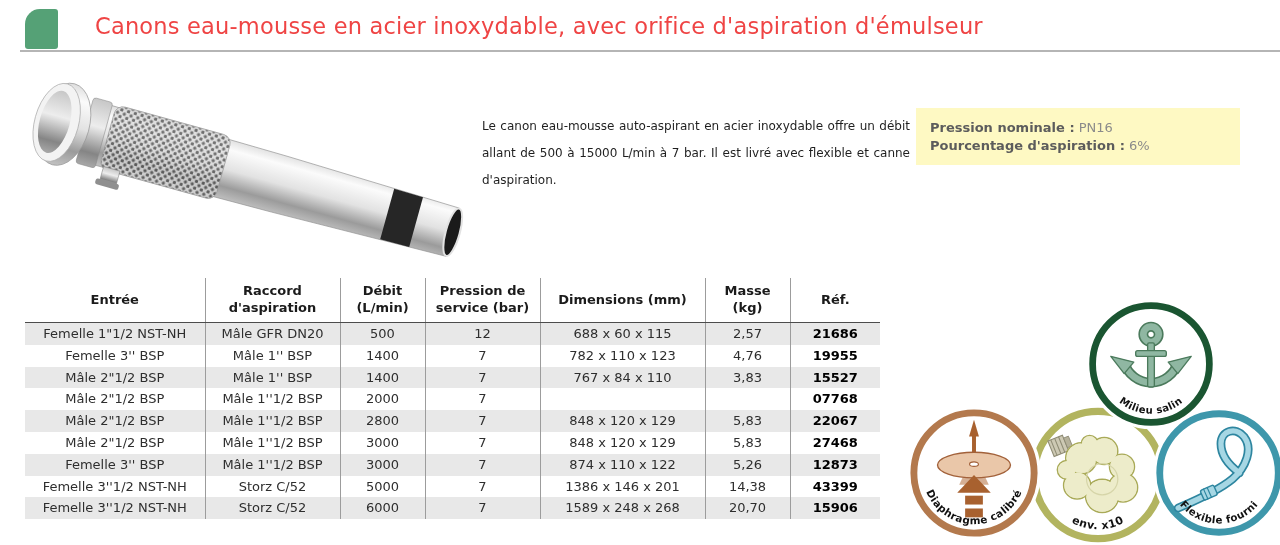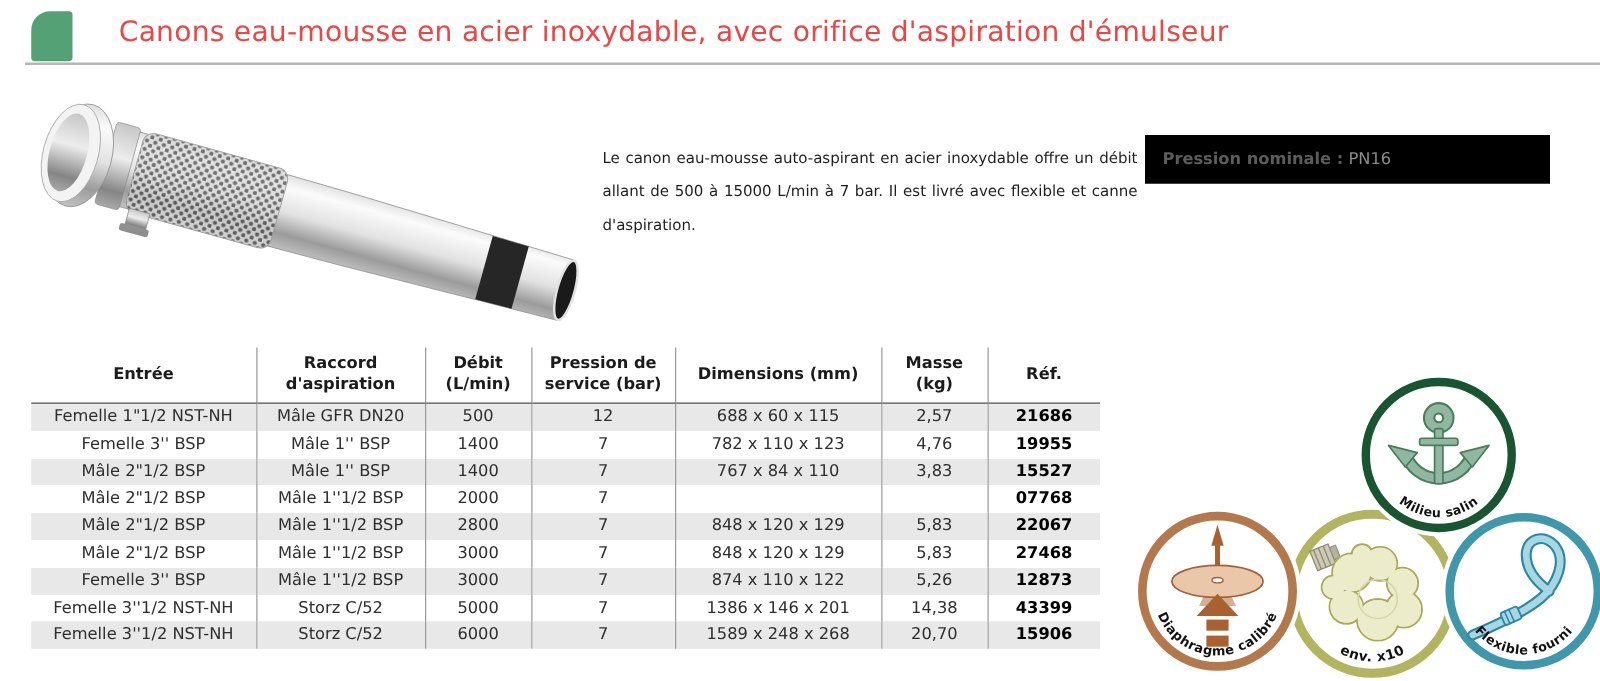--- a/index.html
+++ b/index.html
@@ -13,21 +13,21 @@
   .page-title { position:absolute; left:95px; top:13px; font-size:22.5px; color:#ef4444;
     letter-spacing:0.2px; white-space:nowrap; }
   .title-rule { position:absolute; left:20px; top:50px; width:1260px; height:2px; background:#b5b5b5; }
 
   .product-img { position:absolute; left:10px; top:75px; width:460px; height:185px; }
 
   .description { position:absolute; left:482px; top:101px; width:428px;
     font-size:12px; line-height:27px; color:#1f1f1f; text-align:justify; }
 
   .specs { position:absolute; left:916px; top:108px; width:324px; box-sizing:border-box;
-    background:#000000; padding:11px 14px 10px 14px; font-size:13px; line-height:17.8px; color:#8b8b8b; }
+    background:#fef9c3; padding:11px 14px 10px 14px; font-size:13px; line-height:17.8px; color:#8b8b8b; }
   .specs b { color:#5c5c5c; }
   .spec-line { white-space:nowrap; }
 
   table.spec-table { position:absolute; left:25px; top:278px; border-collapse:collapse;
     table-layout:fixed; font-size:13px; color:#2e2e2e; }
   .spec-table col.c0{width:180px}.spec-table col.c1{width:135px}.spec-table col.c2{width:85px}
   .spec-table col.c3{width:115px}.spec-table col.c4{width:165px}.spec-table col.c5{width:85px}
   .spec-table col.c6{width:90px}
   .spec-table th { height:44px; font-weight:bold; font-size:13px; color:#1b1b1b;
     border-bottom:1px solid #4c4c4c; white-space:pre-line; line-height:1.3;
@@ -85,20 +85,21 @@
       <ellipse cx="9" cy="0" rx="22" ry="40" fill="#f3f3f3" stroke="#ababab" stroke-width="0.7"></ellipse>
       <ellipse cx="7" cy="0" rx="15" ry="32" fill="url(#metal2)"></ellipse>
     </g>
   </g>
 </svg>
 
 <p class="description">Le canon eau-mousse auto-aspirant en acier inoxydable offre un débit allant de 500 à 15000 L/min à 7 bar. Il est livré avec flexible et canne d'aspiration.</p>
 
 <div class="specs">
   <div class="spec-line"><b>Pression nominale :</b> <span>PN16</span></div>
+  <div class="spec-line"><b>Pourcentage d'aspiration :</b> <span>6%</span></div>
 </div>
 
 <table class="spec-table">
   <colgroup>
     <col class="c0">
       <col class="c1">
       <col class="c2">
       <col class="c3">
       <col class="c4">
       <col class="c5">

